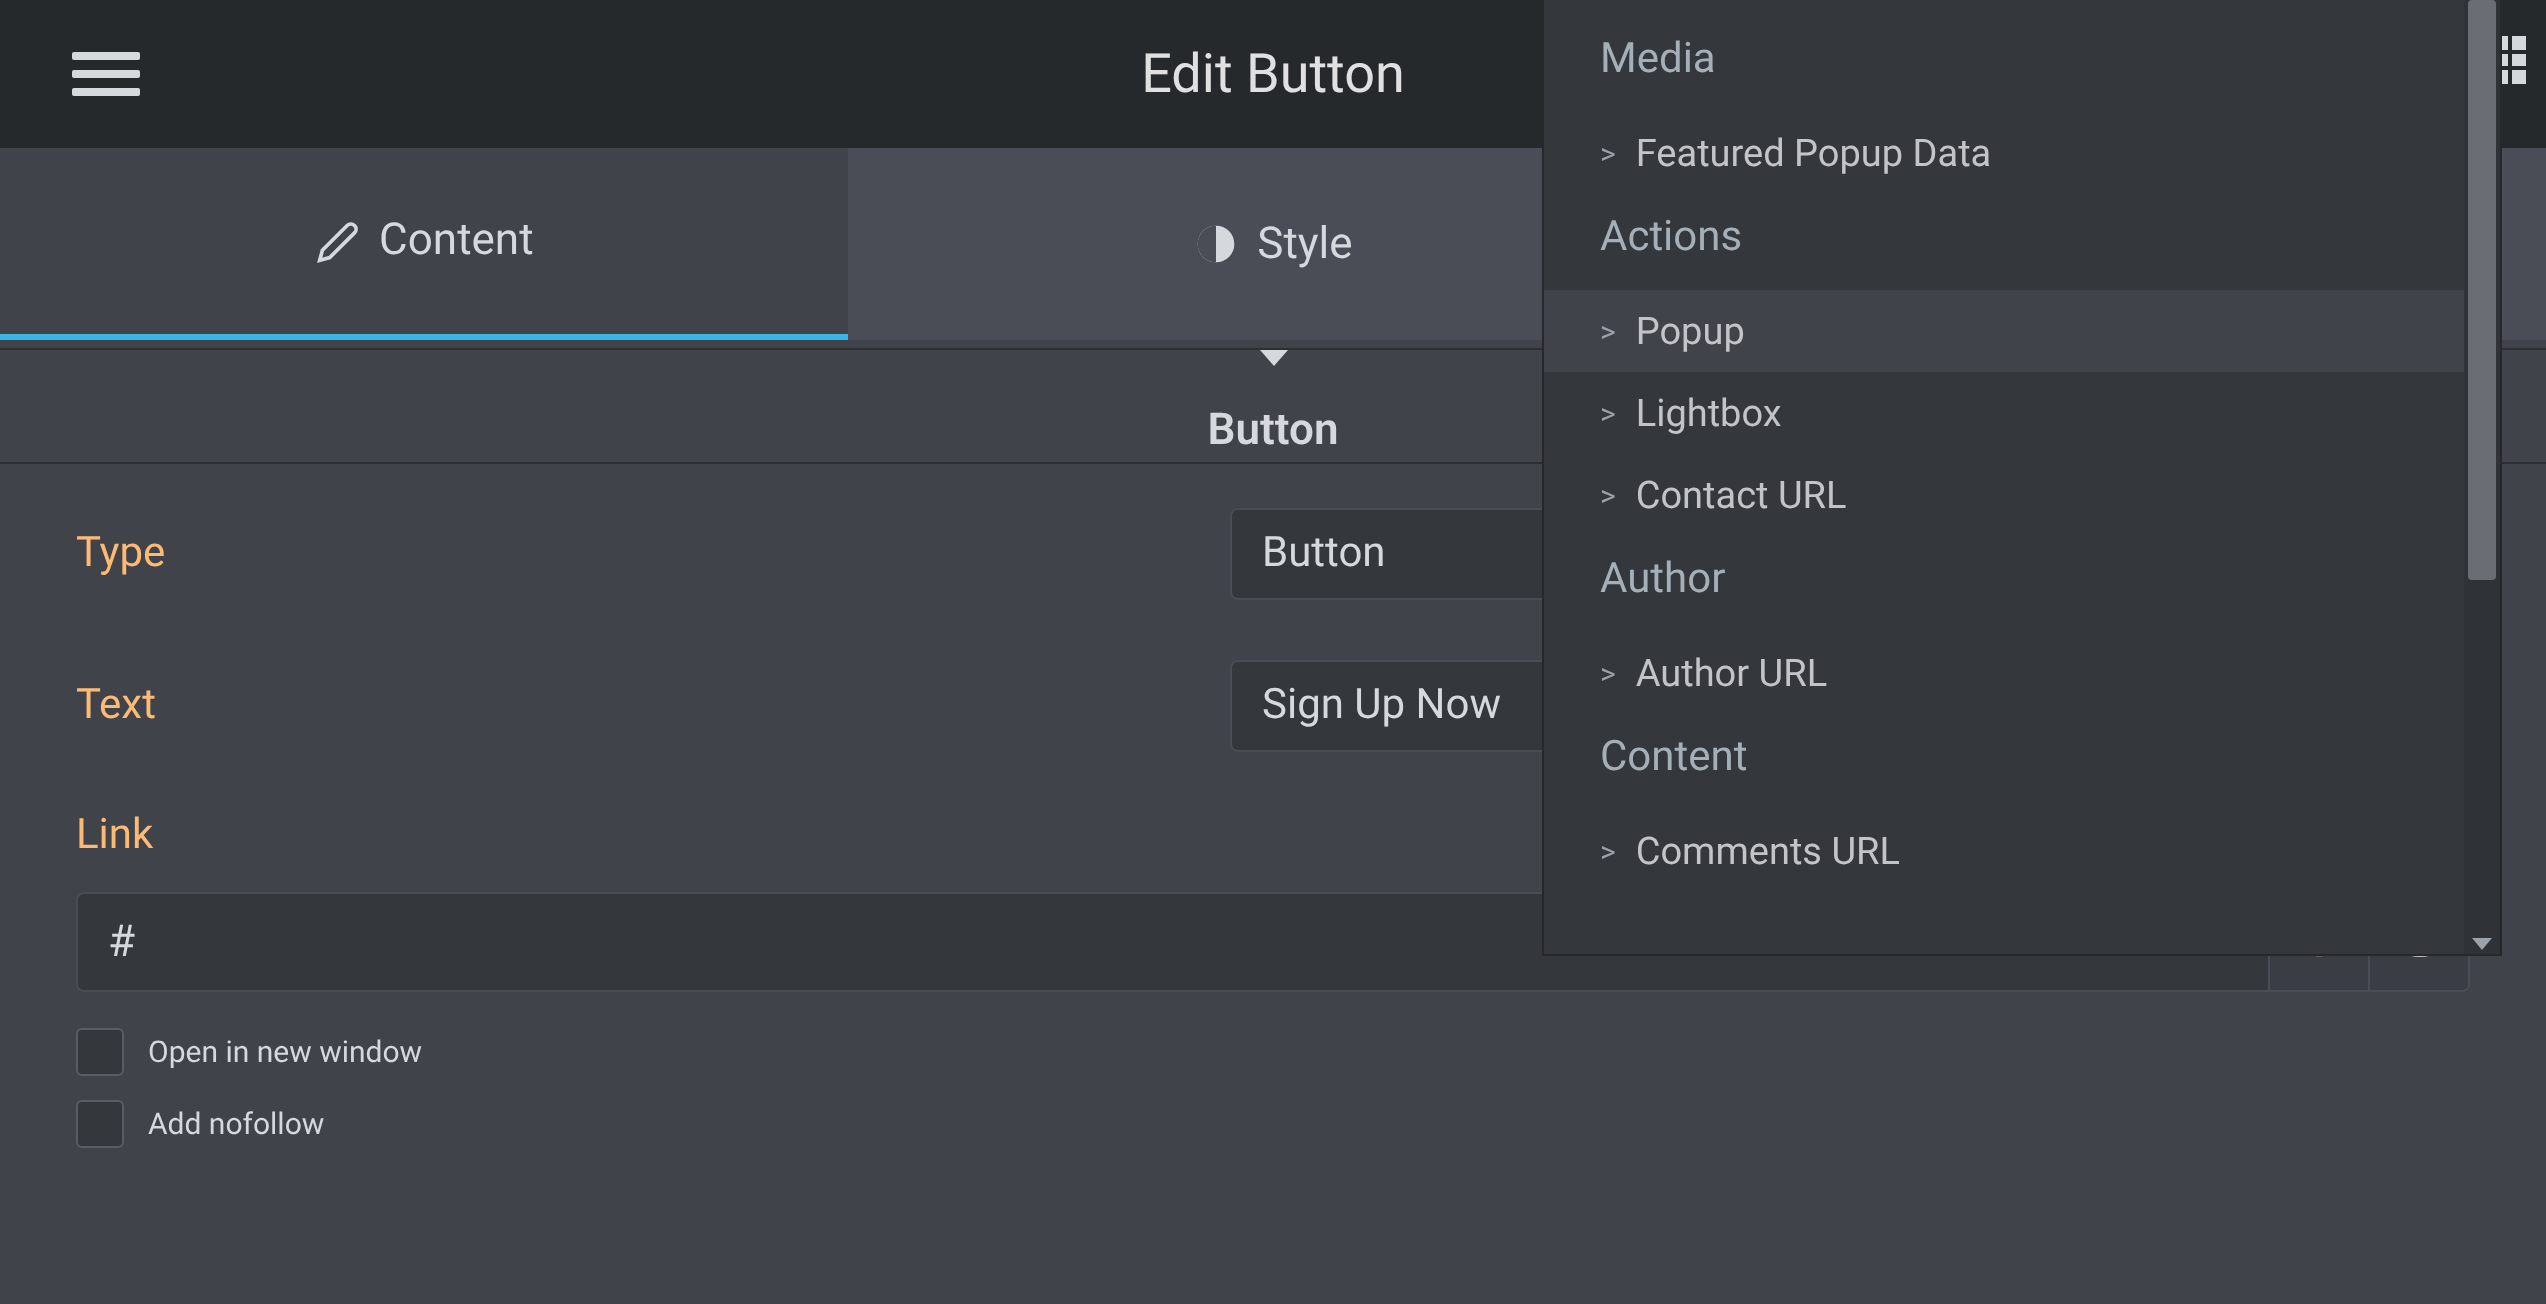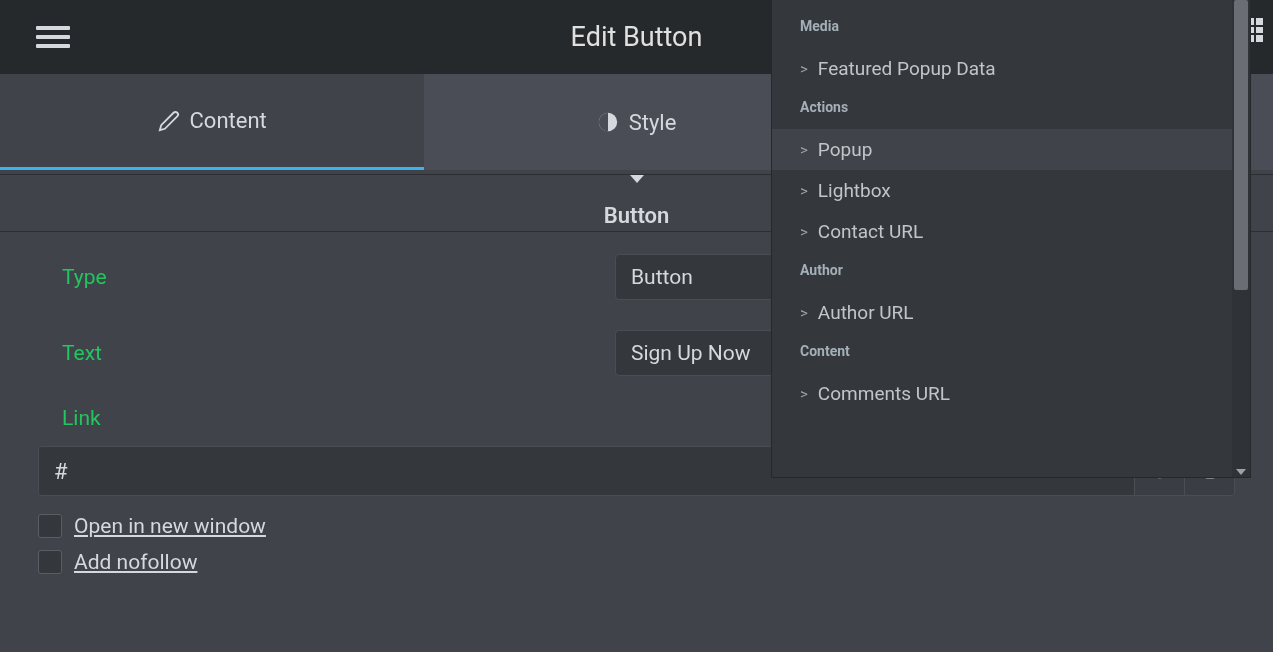--- a/index.html
+++ b/index.html
@@ -119,22 +119,21 @@
       padding: 22px 38px 0 38px;
     }
     .field-row {
       display: flex;
       justify-content: space-between;
       align-items: center;
       margin-bottom: 30px;
     }
     .field-label {
       font-size: 21px;
-      color: #22c55e;
-      margin-left: 24px;
+      color: #fdba74;
     }
     .select-box {
       width: 620px;
       height: 46px;
       background: #34373c;
       border: 1px solid #4a4d55;
       border-radius: 4px;
       display: flex;
       align-items: center;
       padding: 0 15px;
@@ -194,45 +193,44 @@
     }
     .checkbox {
       width: 24px;
       height: 24px;
       border: 1px solid #5a5d64;
       border-radius: 3px;
       background: #34373c;
       cursor: pointer;
     }
     .checkbox-label {
-      font-size: 21px;
-      color: #d5d8dc;
-      text-decoration: underline;
+      font-size: 15px;
+      color: #d5d8dc;
     }
     
     .dropdown-panel {
       position: absolute;
       right: 22px;
       top: 0;
       width: 480px;
       background: #34373c;
       border: 1px solid #26282c;
       border-top: none;
       height: 478px;
       z-index: 10;
       display: flex;
     }
     .dropdown-content {
       flex: 1;
       overflow: hidden;
       padding: 8px 0 0 0;
     }
     .dd-group-title {
-      font-size: 14px;
-      font-weight: 700;
+      font-size: 21px;
+      font-weight: 400;
       color: #a4afb7;
       padding: 10px 28px 14px 28px;
     }
     .dd-item {
       display: flex;
       align-items: center;
       gap: 10px;
       padding: 9px 28px;
       font-size: 19px;
       color: #c2c4c8;

